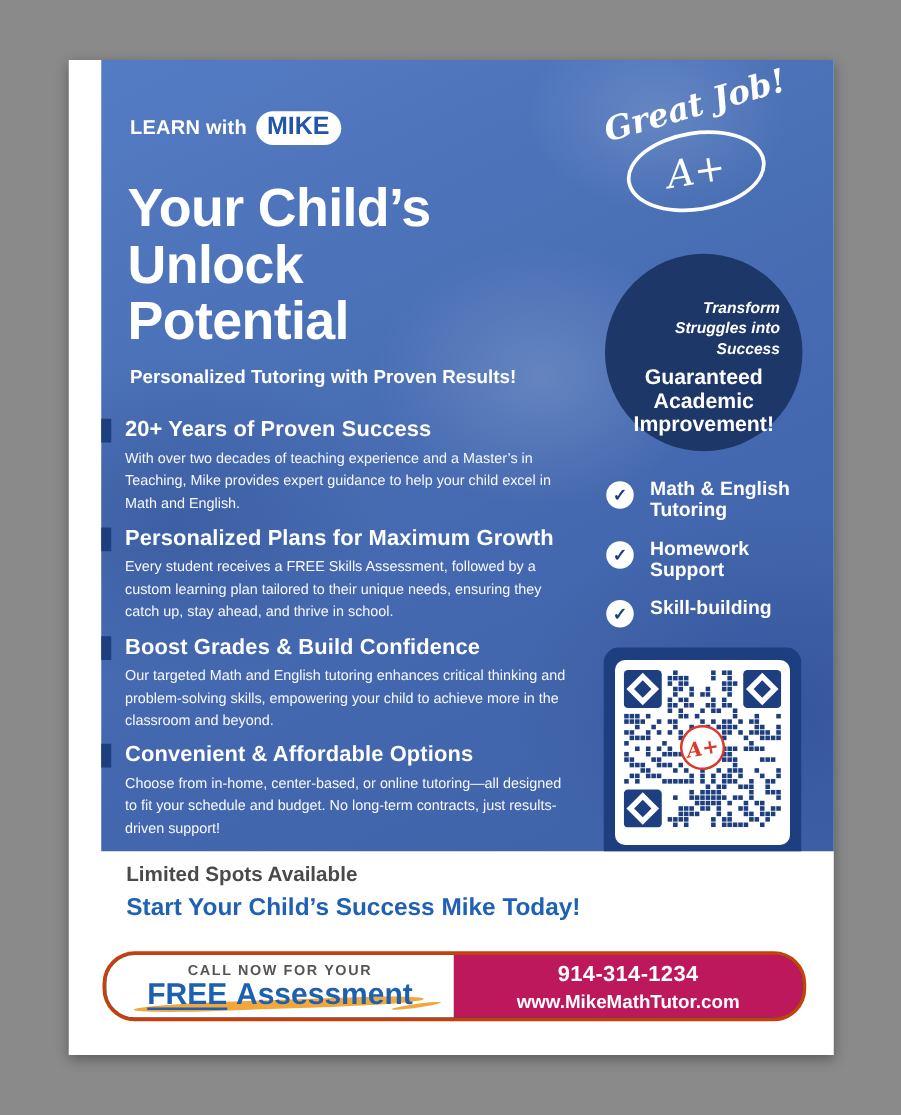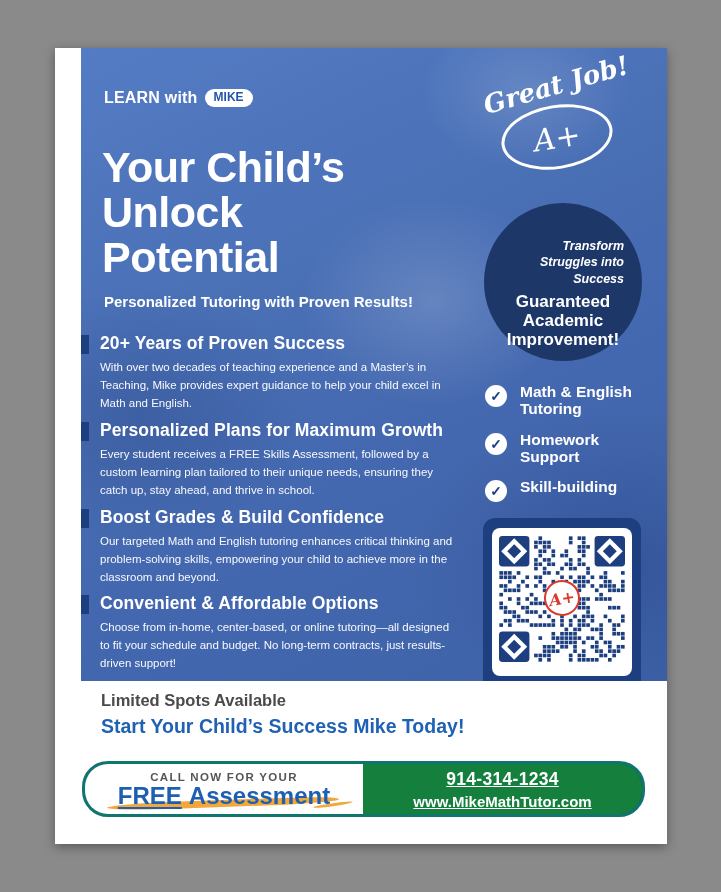--- a/index.html
+++ b/index.html
@@ -21,21 +21,21 @@
     background:
       radial-gradient(150px 110px at 76% 7%, rgba(255,255,255,.14), transparent 70%),
       radial-gradient(190px 150px at 60% 40%, rgba(255,255,255,.16), transparent 70%),
       radial-gradient(240px 190px at 10% 58%, rgba(18,38,96,.20), transparent 70%),
       radial-gradient(300px 230px at 92% 82%, rgba(22,45,110,.28), transparent 70%),
       linear-gradient(155deg, #547cc4 0%, #4a70b6 35%, #4468af 62%, #3f63a9 100%);
   }
   .logo-row { position:absolute; left:23px; top:41px; display:flex; align-items:center; gap:7px; }
   .logo-prefix { color:#fff; font-size:16px; font-weight:bold; letter-spacing:.2px; }
   .logo-badge {
-    background:#fff; color:#2356a8; font-size:12px; font-weight:bold;
+    background:#fff; color:#2356a8; font-size:20px; font-weight:bold;
     padding:1px 9px 3px; border-radius:14px;
   }
   .headline {
     position:absolute; left:21px; top:97px; color:#fff;
     font-size:43px; font-weight:800; line-height:1.05; letter-spacing:-.5px;
   }
   .subtitle { position:absolute; left:23px; top:245px; color:#fff; font-size:15px; font-weight:bold; }
 
   .section { position:absolute; left:19px; width:366px; }
   .marker { position:absolute; left:-25px; top:2px; width:14px; height:19px; background:#1e3f7f; }
@@ -85,42 +85,42 @@
     font-size:16px; font-weight:bold; transform:rotate(-10deg);
   }
 
   
   .closing { position:absolute; left:46px; top:643px; }
   .closing-line1 { color:#4a4a4a; font-size:16.5px; font-weight:800; }
   .closing-line2 { color:#1f61b5; font-size:19.5px; font-weight:800; margin-top:5px; }
 
   .cta-bar {
     position:absolute; left:27px; top:713px; width:563px; height:56px;
-    border:3px solid #0f766e; border-radius:26px; overflow:hidden;
+    border:3px solid #c2410c; border-radius:26px; overflow:hidden;
     display:flex; background:#1e3f7f;
   }
   .cta-left {
     width:278px; background:#fff; position:relative;
     display:flex; flex-direction:column; align-items:center; justify-content:center;
   }
   .cta-eyebrow { color:#555; font-size:11.5px; font-weight:600; letter-spacing:1.3px; }
   .cta-main { color:#1d5fb0; font-size:24px; font-weight:800; line-height:1; margin-top:1px; position:relative; z-index:1; }
   .cta-main .free { text-decoration:underline; text-decoration-thickness:2px; text-underline-offset:3px; margin-right:7px; }
   .swoosh {
     position:absolute; bottom:7px; left:22px; width:232px; height:7px; z-index:0;
     background:#f2a73d; border-radius:60% 40% 60% 50% / 100% 80% 100% 90%;
     transform:rotate(-2deg);
   }
   .swoosh::after {
     content:""; position:absolute; right:-14px; bottom:-3px; width:40px; height:3px;
     background:#f2a73d; border-radius:50%; transform:rotate(-6deg);
   }
   .cta-right {
-    flex:1; background:#15803d; color:#fff;
-    display:flex; flex-direction:column; align-items:center; justify-content:center; gap:3px;text-decoration:underline;
+    flex:1; background:#be185d; color:#fff;
+    display:flex; flex-direction:column; align-items:center; justify-content:center; gap:3px;
   }
   .cta-phone { font-size:17.5px; font-weight:800; letter-spacing:.3px; }
   .cta-site { font-size:15px; font-weight:800; }
 </style>
 </head>
 <body>
 
 <div class="page">
 
   <div class="hero">

